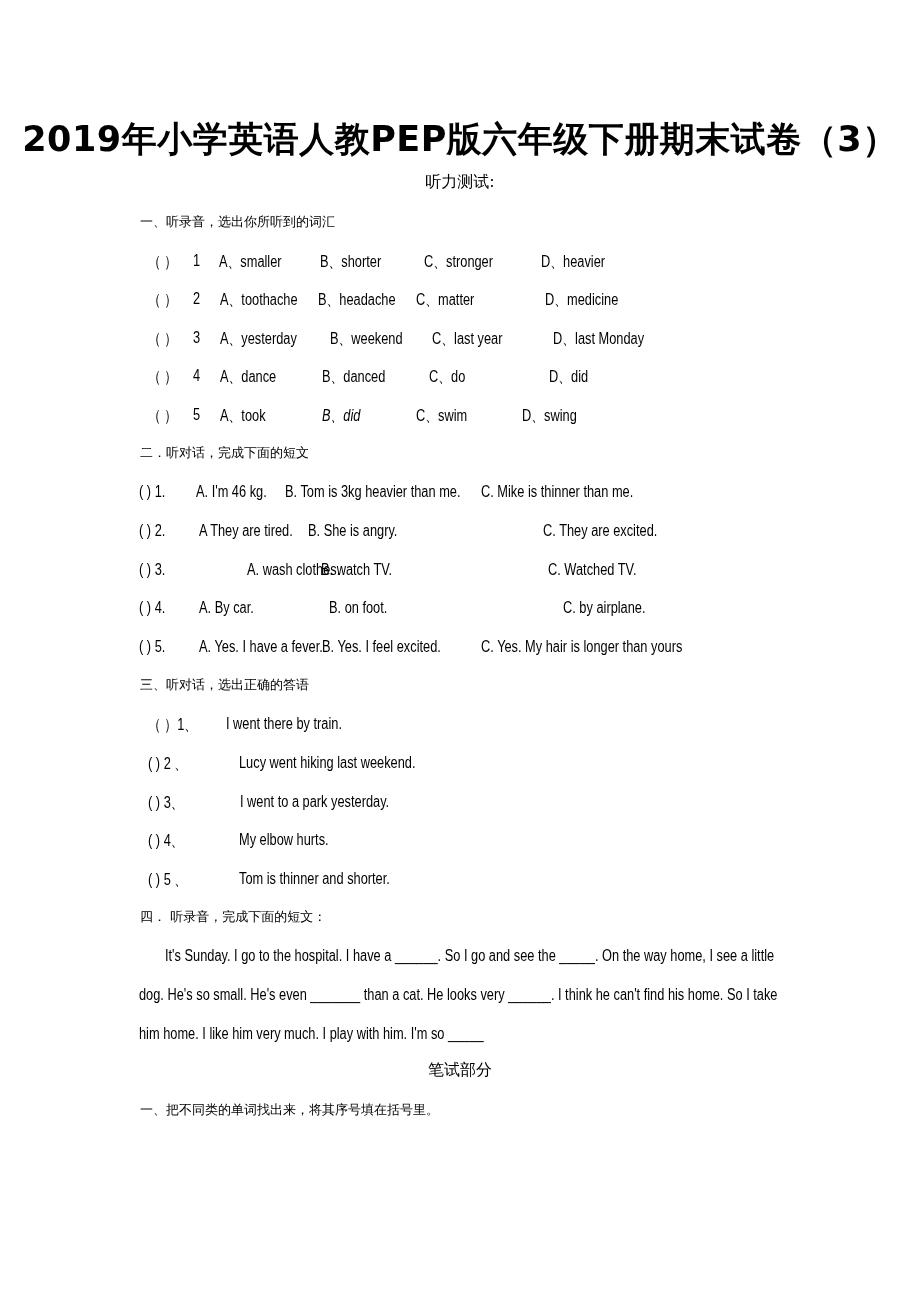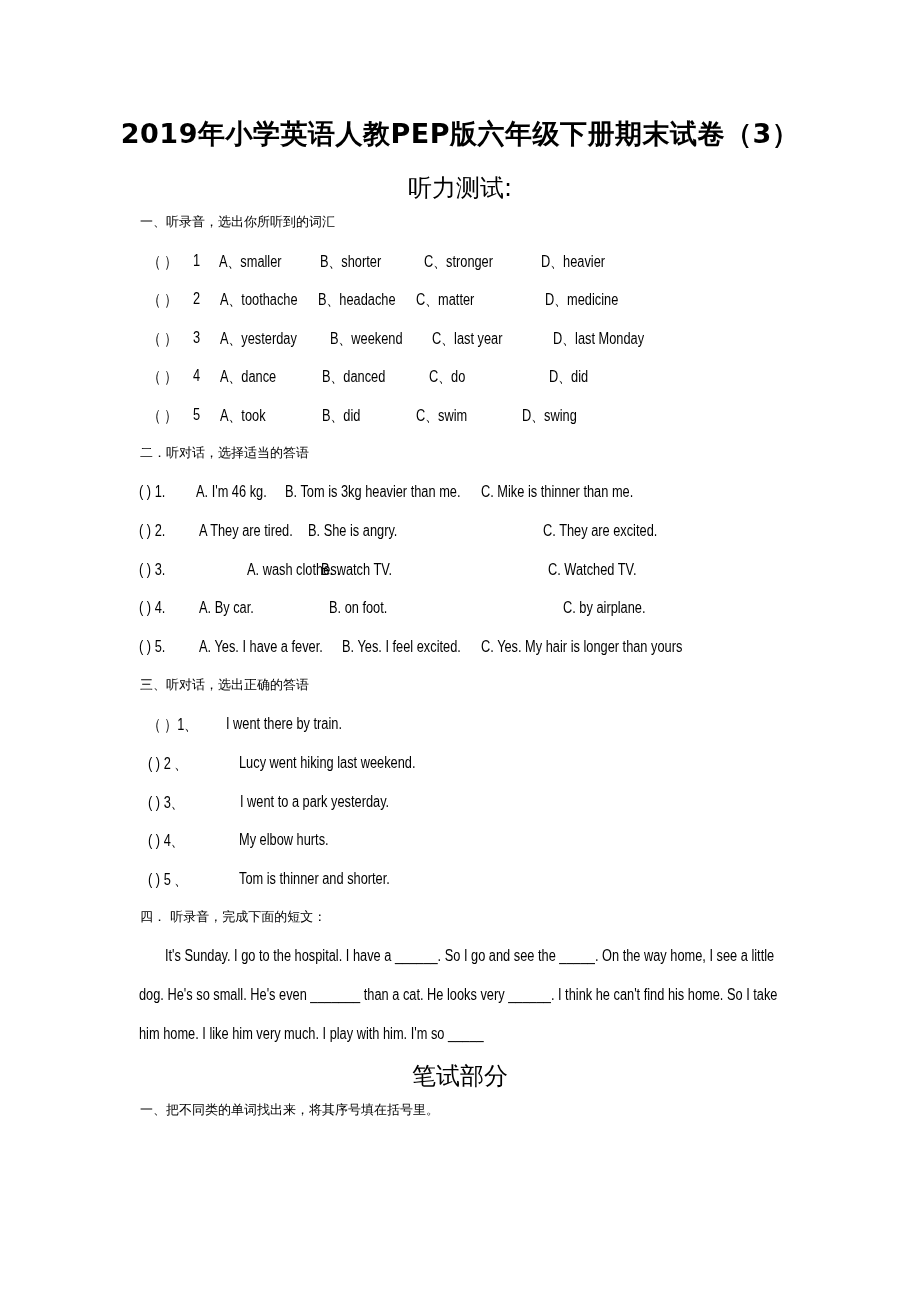--- a/index.html
+++ b/index.html
@@ -3,26 +3,26 @@
   <meta charset="utf-8">
   <style>
     html, body { margin: 0; padding: 0; background: #ffffff; }
     body {
       width: 920px; height: 1302px; position: relative; overflow: hidden;
       color: #000; font-family: "Liberation Sans", "DejaVu Sans", sans-serif;
     }
     .abs { position: absolute; white-space: nowrap; }
     .title {
       top: 116px; left: 0; width: 920px; text-align: center;
-      font-size: 27px; font-weight: bold; letter-spacing: 0.5px;
+      font-size: 35px; font-weight: bold; letter-spacing: 0.5px;
       font-family: "DejaVu Sans", sans-serif;
     }
     .subtitle {
       left: 0; width: 920px; text-align: center;
-      font-size: 24px; font-family: "DejaVu Sans", sans-serif;
+      font-size: 16px; font-family: "DejaVu Sans", sans-serif;
     }
     .section-head {
       left: 140px; font-size: 13px; font-family: "DejaVu Sans", sans-serif;
     }
     .cell { position: absolute; white-space: nowrap; font-size: 16px;
             font-family: "Liberation Sans", sans-serif; }
     .cell > span { display: inline-block; transform: scaleX(0.8); transform-origin: left center; }
     .para-line { position: absolute; white-space: nowrap; }
     .para-line > span { display: inline-block; transform: scaleX(0.8); transform-origin: left center; }
   </style>
@@ -66,27 +66,27 @@
       <div class="cell" style="top:367px;left:193px;"><span>4</span></div>
       <div class="cell" style="top:367px;left:220px;"><span>A、dance</span></div>
       <div class="cell" style="top:367px;left:322px;"><span>B、danced</span></div>
       <div class="cell" style="top:367px;left:429px;"><span>C、do</span></div>
       <div class="cell" style="top:367px;left:549px;"><span>D、did</span></div>
     </div>
     <div>
       <div class="cell" style="top:406px;left:148px;"><span>（    ）</span></div>
       <div class="cell" style="top:406px;left:193px;"><span>5</span></div>
       <div class="cell" style="top:406px;left:220px;"><span>A、took</span></div>
-      <div class="cell" style="top:406px;left:322px;"><span>B、did</span></div>
+      <div class="cell" style="top:406px;left:322px;font-style:italic;"><span>B、did</span></div>
       <div class="cell" style="top:406px;left:416px;"><span>C、swim</span></div>
       <div class="cell" style="top:406px;left:522px;"><span>D、swing</span></div>
     </div>
   </div>
 
-  <div class="abs section-head" style="top:444px;">二．听对话，选择适当的答语</div>
+  <div class="abs section-head" style="top:444px;">二．听对话，完成下面的短文</div>
 
   <div>
     <div>
       <div class="cell" style="top:483px;left:139px;"><span>(    ) 1.</span></div>
       <div class="cell" style="top:483px;left:196px;"><span>A. I'm 46 kg.</span></div>
       <div class="cell" style="top:483px;left:285px;"><span>B. Tom is 3kg heavier than me.</span></div>
       <div class="cell" style="top:483px;left:481px;"><span>C. Mike is thinner than me.</span></div>
     </div>
     <div>
       <div class="cell" style="top:522px;left:139px;"><span>(    ) 2.</span></div>
@@ -102,21 +102,21 @@
     </div>
     <div>
       <div class="cell" style="top:599px;left:139px;"><span>(    ) 4.</span></div>
       <div class="cell" style="top:599px;left:199px;"><span>A. By car.</span></div>
       <div class="cell" style="top:599px;left:329px;"><span>B. on foot.</span></div>
       <div class="cell" style="top:599px;left:563px;"><span>C. by airplane.</span></div>
     </div>
     <div>
       <div class="cell" style="top:638px;left:139px;"><span>(    ) 5.</span></div>
       <div class="cell" style="top:638px;left:199px;"><span>A. Yes. I have a fever.</span></div>
-      <div class="cell" style="top:638px;left:342px;"><span>B. Yes. I feel excited.</span></div>
+      <div class="cell" style="top:638px;left:322px;"><span>B. Yes. I feel excited.</span></div>
       <div class="cell" style="top:638px;left:481px;"><span>C. Yes. My hair is longer than yours</span></div>
     </div>
   </div>
 
   <div class="abs section-head" style="top:676px;">三、听对话，选出正确的答语</div>
 
   <div>
     <div>
       <div class="cell" style="top:715px;left:148px;"><span>（    ）1、</span></div>
       <div class="cell" style="top:715px;left:226px;"><span>I went there by train.</span></div>

